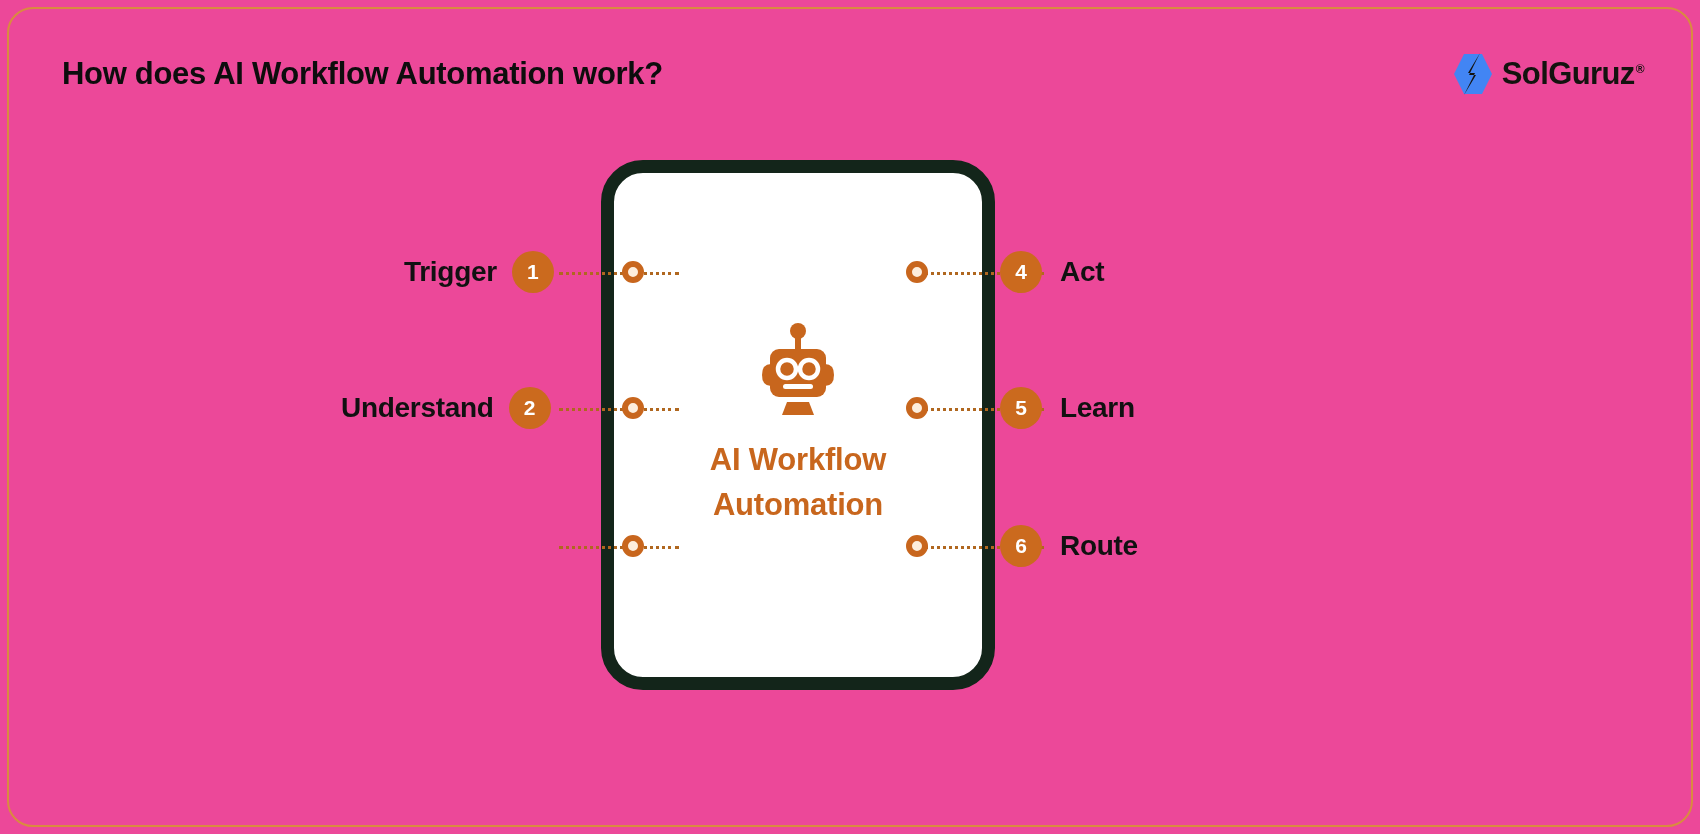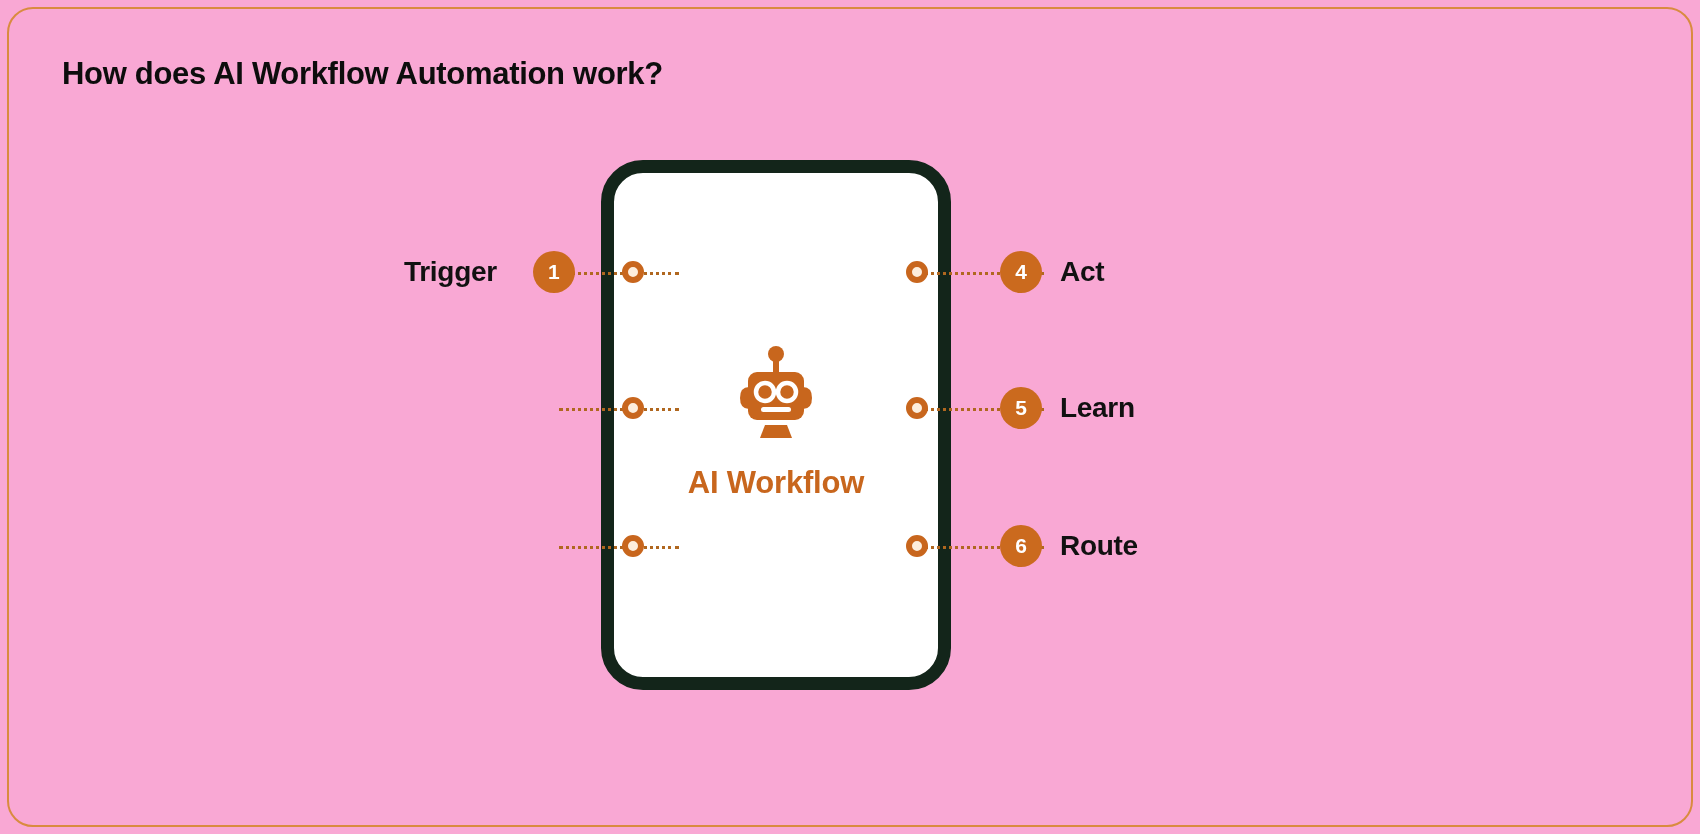--- a/index.html
+++ b/index.html
@@ -5,21 +5,21 @@
   * { margin:0; padding:0; box-sizing:border-box; }
   html, body {
     width:1700px; height:834px;
     background:#fdf9ee;
     font-family:"Liberation Sans", sans-serif;
     overflow:hidden;
   }
   #canvas {
     position:relative;
     width:1700px; height:834px;
-    background:#f9a8d4;
+    background:#ec4899;
   }
   
   #frame {
     position:absolute;
     left:7px; top:7px;
     width:1686px; height:820px;
     border:2px solid #d98b3f;
     border-radius:26px;
     pointer-events:none;
   }
@@ -54,21 +54,21 @@
     font-size:12px;
     vertical-align:super;
     font-weight:bold;
     margin-left:1px;
   }
 
   
   #card {
     position:absolute;
     left:601px; top:160px;
-    width:350px; height:530px;
+    width:394px; height:530px;
     background:#ffffff;
     border:13px solid #13251a;
     border-radius:42px;
   }
   #card-inner {
     position:absolute;
     left:0; top:0; right:0; bottom:0;
     display:flex;
     flex-direction:column;
     align-items:center;
@@ -123,32 +123,41 @@
     justify-content:center;
     flex:0 0 auto;
   }
   .node-label {
     font-size:28px;
     font-weight:bold;
     color:#111111;
     letter-spacing:-0.3px;
     white-space:nowrap;
   }
-  .node.left .node-label  { margin-right:36px; text-align:center; }
+  .node.left .node-label  { margin-right:15px; text-align:center; }
   .node.right .node-label { margin-left:18px;  text-align:center; }
 </style>
 </head>
 <body>
 
 <div id="canvas">
 
   <div id="frame"></div>
 
   <div id="page-title">How does AI Workflow Automation work?</div>
 
+  <div id="logo">
+    <svg id="logo-mark" viewBox="0 0 44 48">
+      <polygon points="14,4 32,4 42,24 32,44 14,44 4,24" fill="#4285f4"></polygon>
+      <path d="M30 3 L18 23 L25 23 L14 45 L26 25 L19 25 Z" fill="#14130f"></path>
+    </svg>
+    <div id="logo-text">
+      <span>SolGuruz</span><span id="logo-reg">®</span>
+    </div>
+  </div>
 
   <div class="connector" style="left:559px; top:272px; width:120px;"></div>
   <div class="connector" style="left:559px; top:408px; width:120px;"></div>
   <div class="connector" style="left:559px; top:546px; width:120px;"></div>
 
   <div class="connector" style="left:924px; top:272px; width:120px;"></div>
   <div class="connector" style="left:924px; top:408px; width:120px;"></div>
   <div class="connector" style="left:924px; top:546px; width:120px;"></div>
 
   <div id="card">
@@ -159,37 +168,42 @@
         <path d="M12 42 q-9 0 -9 11 q0 11 9 11 Z" fill="#c8661d"></path>
         <path d="M66 42 q9 0 9 11 q0 11 -9 11 Z" fill="#c8661d"></path>
         <rect x="11" y="27" width="56" height="48" rx="9" fill="#c8661d"></rect>
         <circle cx="28" cy="47" r="9" fill="none" stroke="#ffffff" stroke-width="4.5"></circle>
         <circle cx="50" cy="47" r="9" fill="none" stroke="#ffffff" stroke-width="4.5"></circle>
         <rect x="24" y="62" width="30" height="5" rx="2.5" fill="#ffffff"></rect>
         <path d="M28 80 L50 80 L55 93 L23 93 Z" fill="#c8661d"></path>
       </svg>
       <div id="card-title">
         <div>AI Workflow</div>
+        <div>Automation</div>
       </div>
     </div>
   </div>
 
   <div class="port" style="left:622px; top:261px;"></div>
   <div class="port" style="left:622px; top:397px;"></div>
   <div class="port" style="left:622px; top:535px;"></div>
 
   <div class="port" style="left:906px; top:261px;"></div>
   <div class="port" style="left:906px; top:397px;"></div>
   <div class="port" style="left:906px; top:535px;"></div>
 
   <div class="node left" style="left:404px; top:251px;">
     <span class="node-label">Trigger</span>
     <span class="badge">1</span>
   </div>
 
+  <div class="node left" style="left:341px; top:387px;">
+    <span class="node-label">Understand</span>
+    <span class="badge">2</span>
+  </div>
 
 
   <div class="node right" style="left:1000px; top:251px;">
     <span class="badge">4</span>
     <span class="node-label">Act</span>
   </div>
 
   <div class="node right" style="left:1000px; top:387px;">
     <span class="badge">5</span>
     <span class="node-label">Learn</span>

